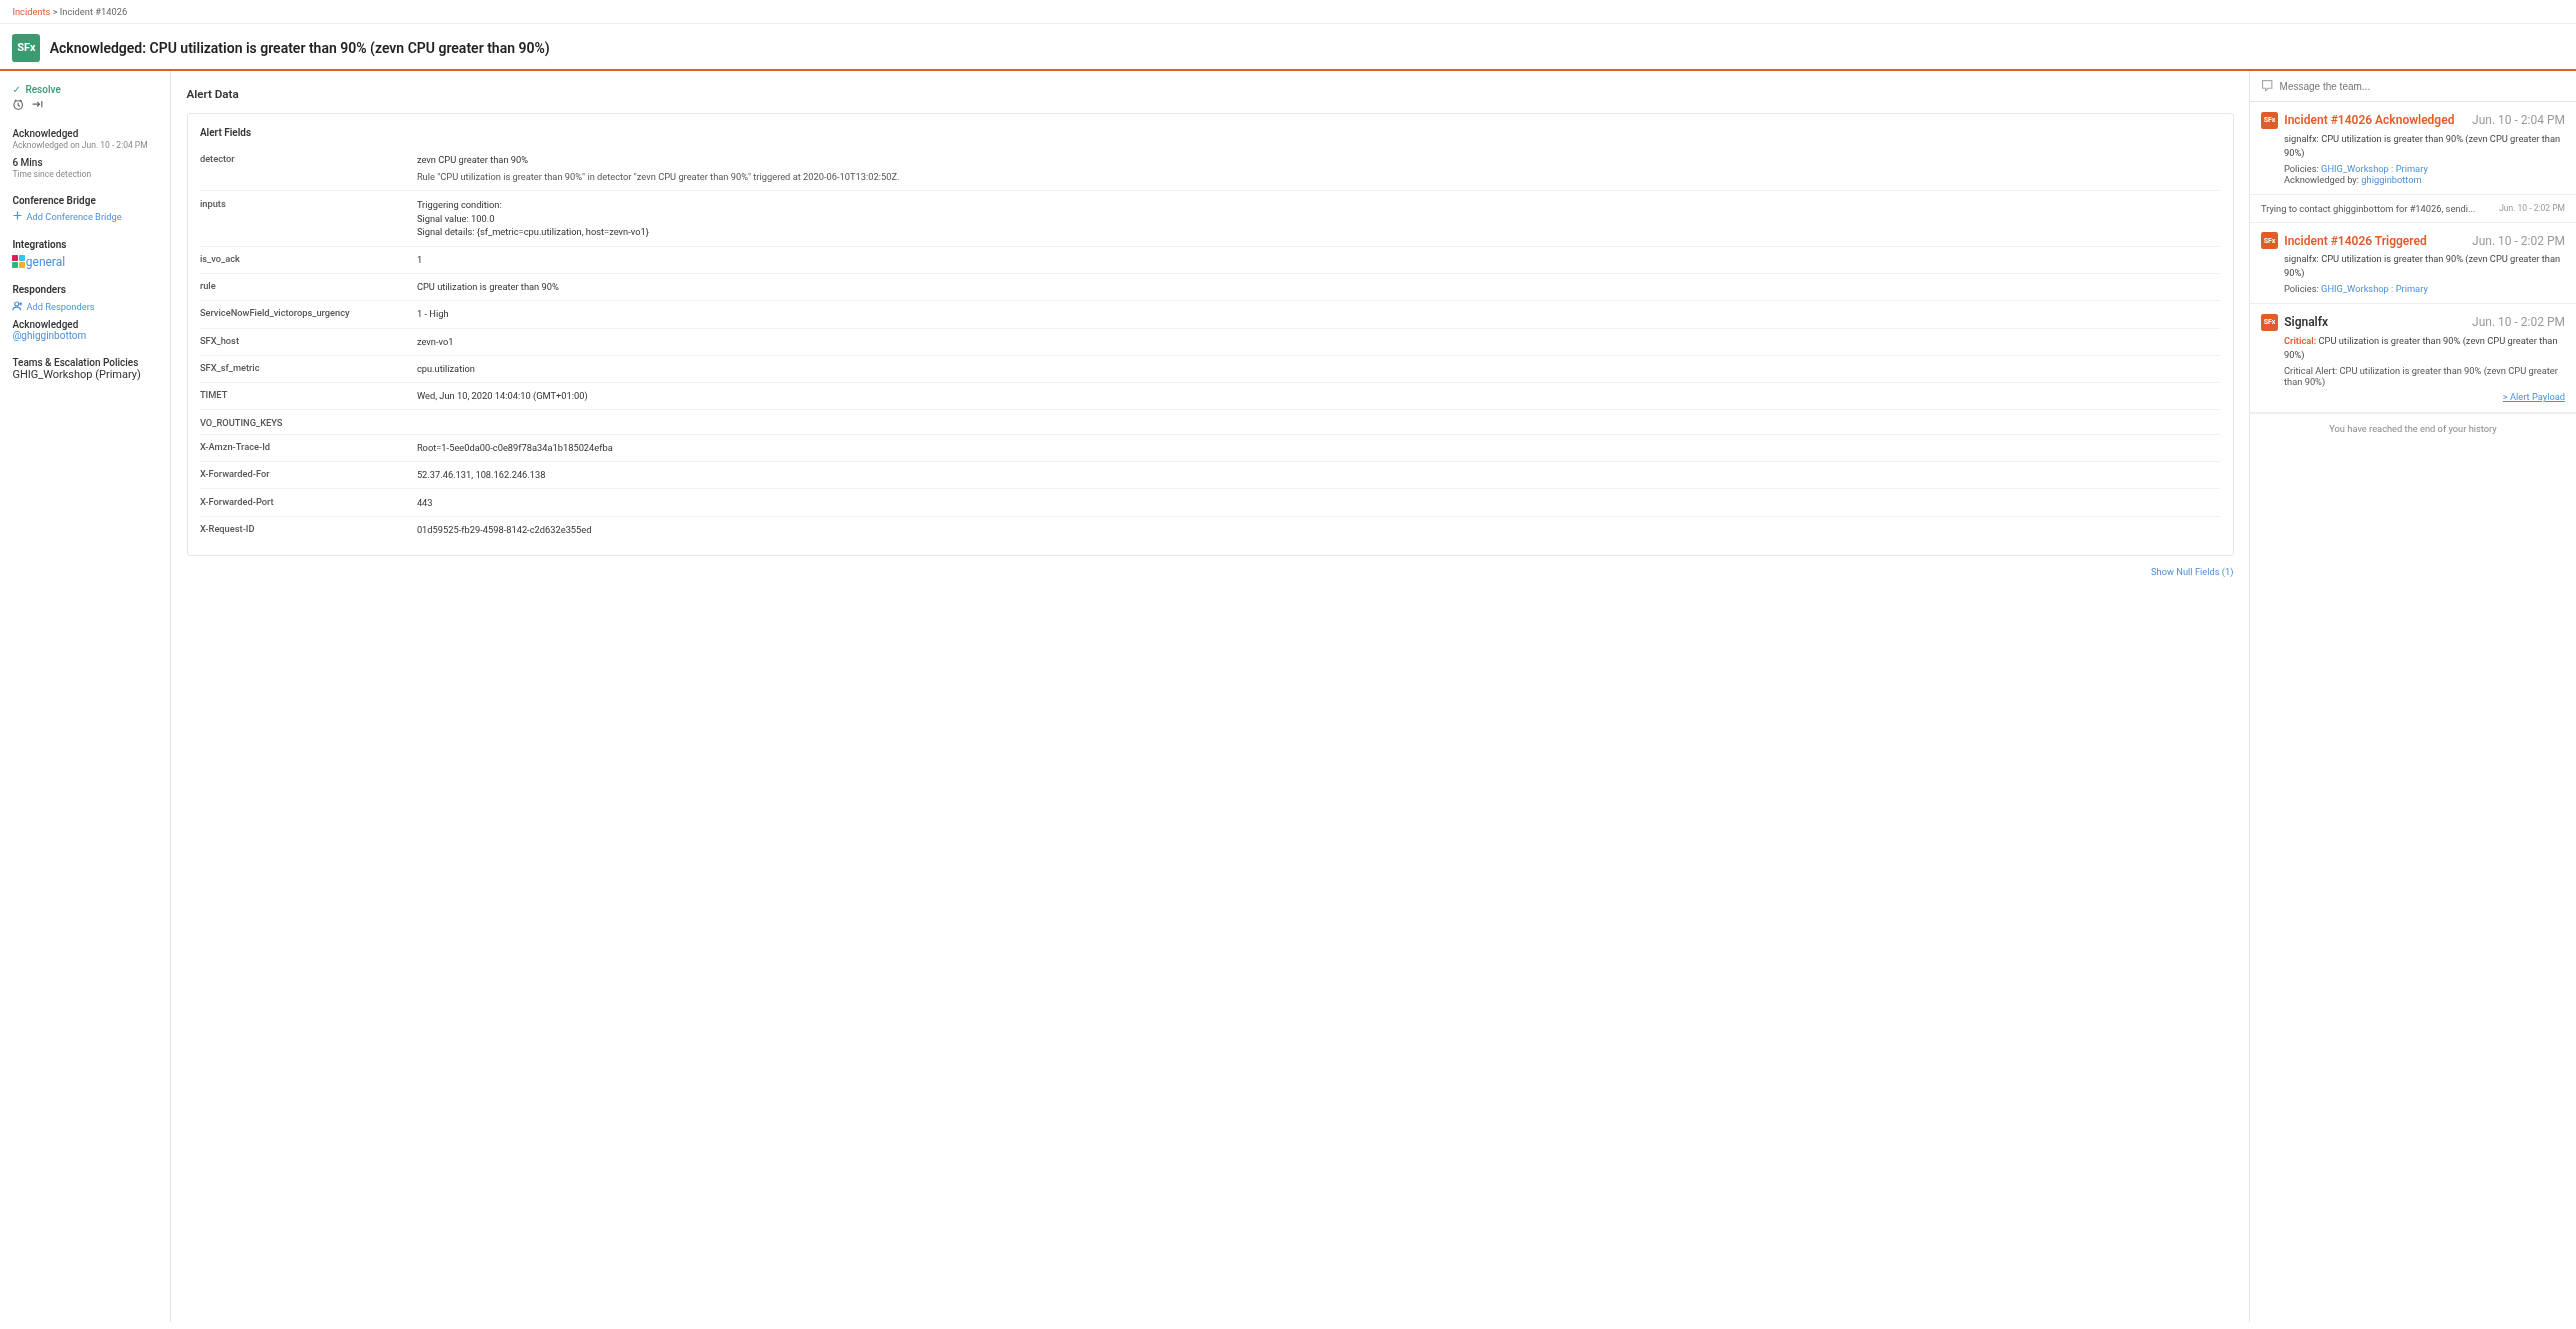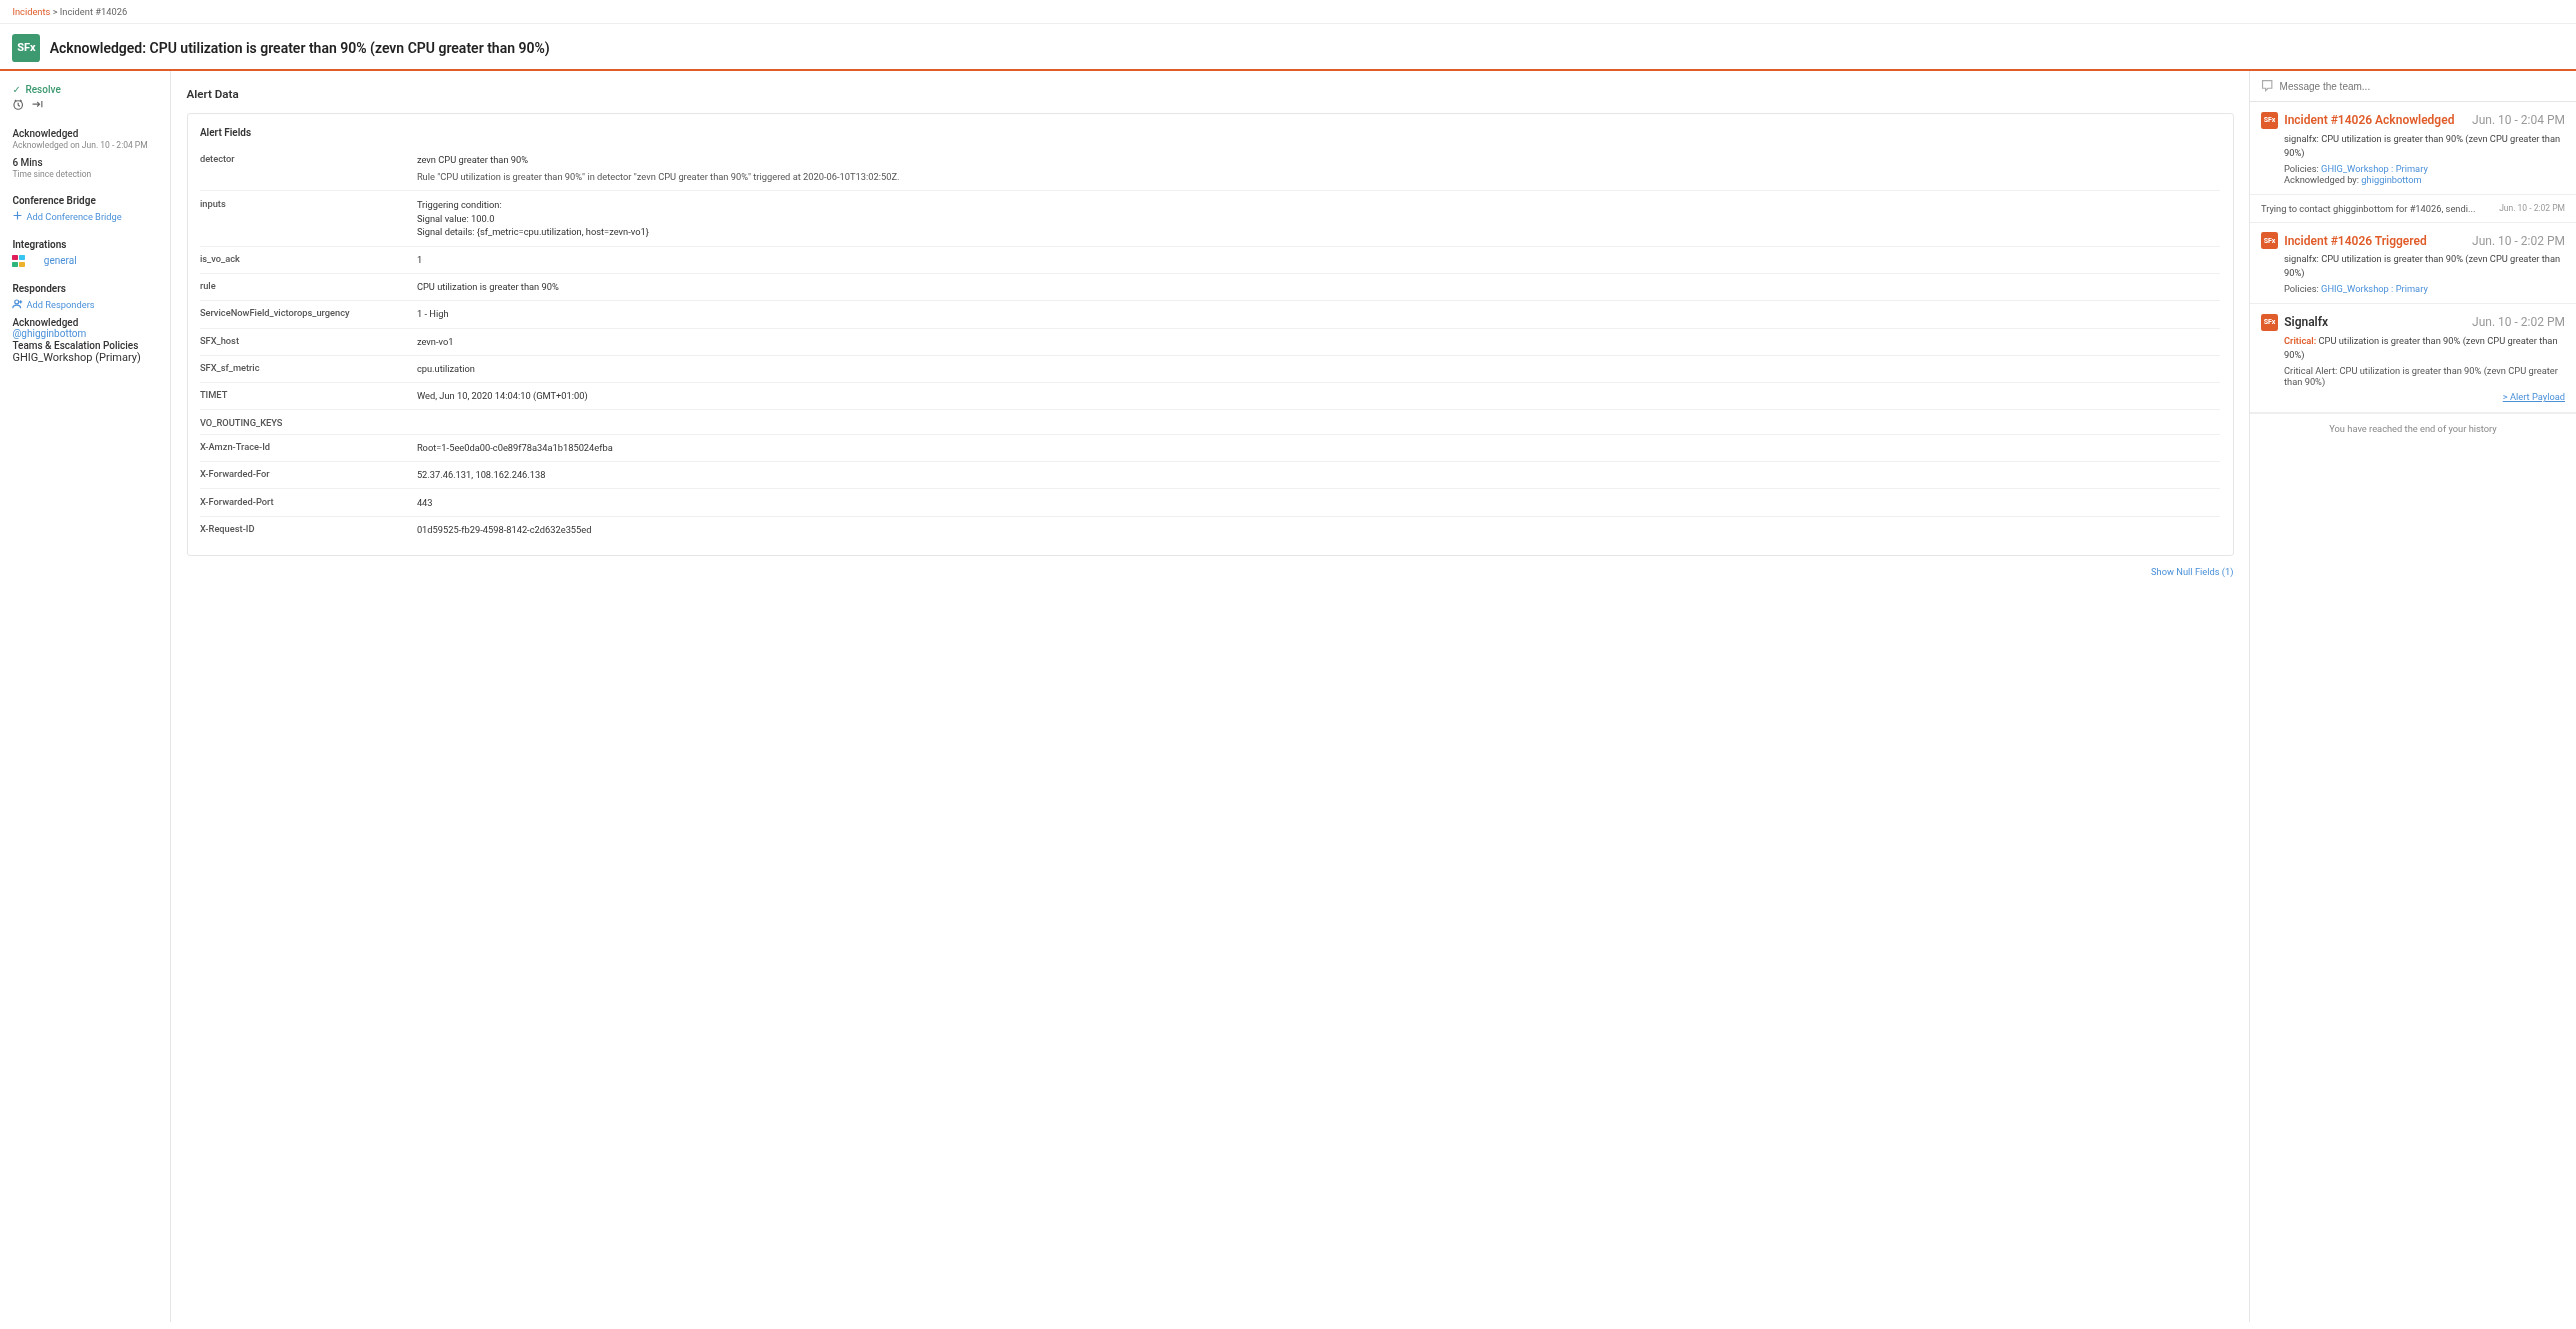--- a/index.html
+++ b/index.html
@@ -13,21 +13,21 @@
     .page-title { font-size: 14px; font-weight: 600; color: #222; }
 
     .main-layout { display: flex; height: calc(100vh - 78px); overflow: hidden; }
 
     
     .sidebar { width: 171px; flex-shrink: 0; border-right: 0.8px solid #e5e5e5; padding: 12.4px; overflow-y: auto; }
     .sidebar-section { margin-bottom: 15.5px; }
     .sidebar-value { font-size: 10px; color: #333; font-weight: 500; }
     .sidebar-sub { font-size: 8.5px; color: #888; margin-top: 0.8px; }
     .sidebar-section-title { font-size: 10px; font-weight: 600; color: #333; margin-bottom: 4.7px; }
-    .sidebar-link { color: #4a90d9; cursor: pointer; font-size: 10px; display: flex; align-items: center; gap: 19px; }
+    .sidebar-link { color: #4a90d9; cursor: pointer; font-size: 12px; display: flex; align-items: center; gap: 1px; }
     .slack-squares { display: grid; grid-template-columns: 1fr 1fr; gap: 1.6px; width: 12.4px; height: 12.4px; }
     .sq { width: 5.4px; height: 5.4px; border-radius: 0.8px; }
     .sq1 { background: #E01E5A; }
     .sq2 { background: #36C5F0; }
     .sq3 { background: #2EB67D; }
     .sq4 { background: #ECB22E; }
     .add-link { color: #4a90d9; cursor: pointer; font-size: 9.3px; display: flex; align-items: center; gap: 3.1px; }
     .resolve-btn { display: flex; align-items: center; gap: 4.7px; color: #3d9970; font-weight: 500; cursor: pointer; font-size: 10px; margin-bottom: 3.1px; }
     .snooze-reroute { display: flex; align-items: center; gap: 6.2px; margin-bottom: 12.4px; }
     .snooze-reroute span { color: #666; cursor: pointer; }
@@ -158,21 +158,21 @@
             <path d="M1 13c0-3 2-4 5-4s5 1 5 4"></path>
             <path d="M11 3v4M9 5h4"></path>
           </svg>
         </span>
         <span>Add Responders</span>
       </div>
       <div style="margin-top: 4.7px;">
         <div class="sidebar-value">Acknowledged</div>
         <div style="color: #4a90d9; font-size: 10px; cursor: pointer;">@ghigginbottom</div>
       </div>
-      <div style="margin-top: 1px;">
+      <div style="margin-top: 16px;">
         <div class="sidebar-value">Teams &amp; Escalation Policies</div>
         <div style="font-size: 11px; color: #333;">GHIG_Workshop (Primary)</div>
       </div>
     </div>
   </div>
 
   <div class="center-content">
 
 
     <div class="alert-content">

